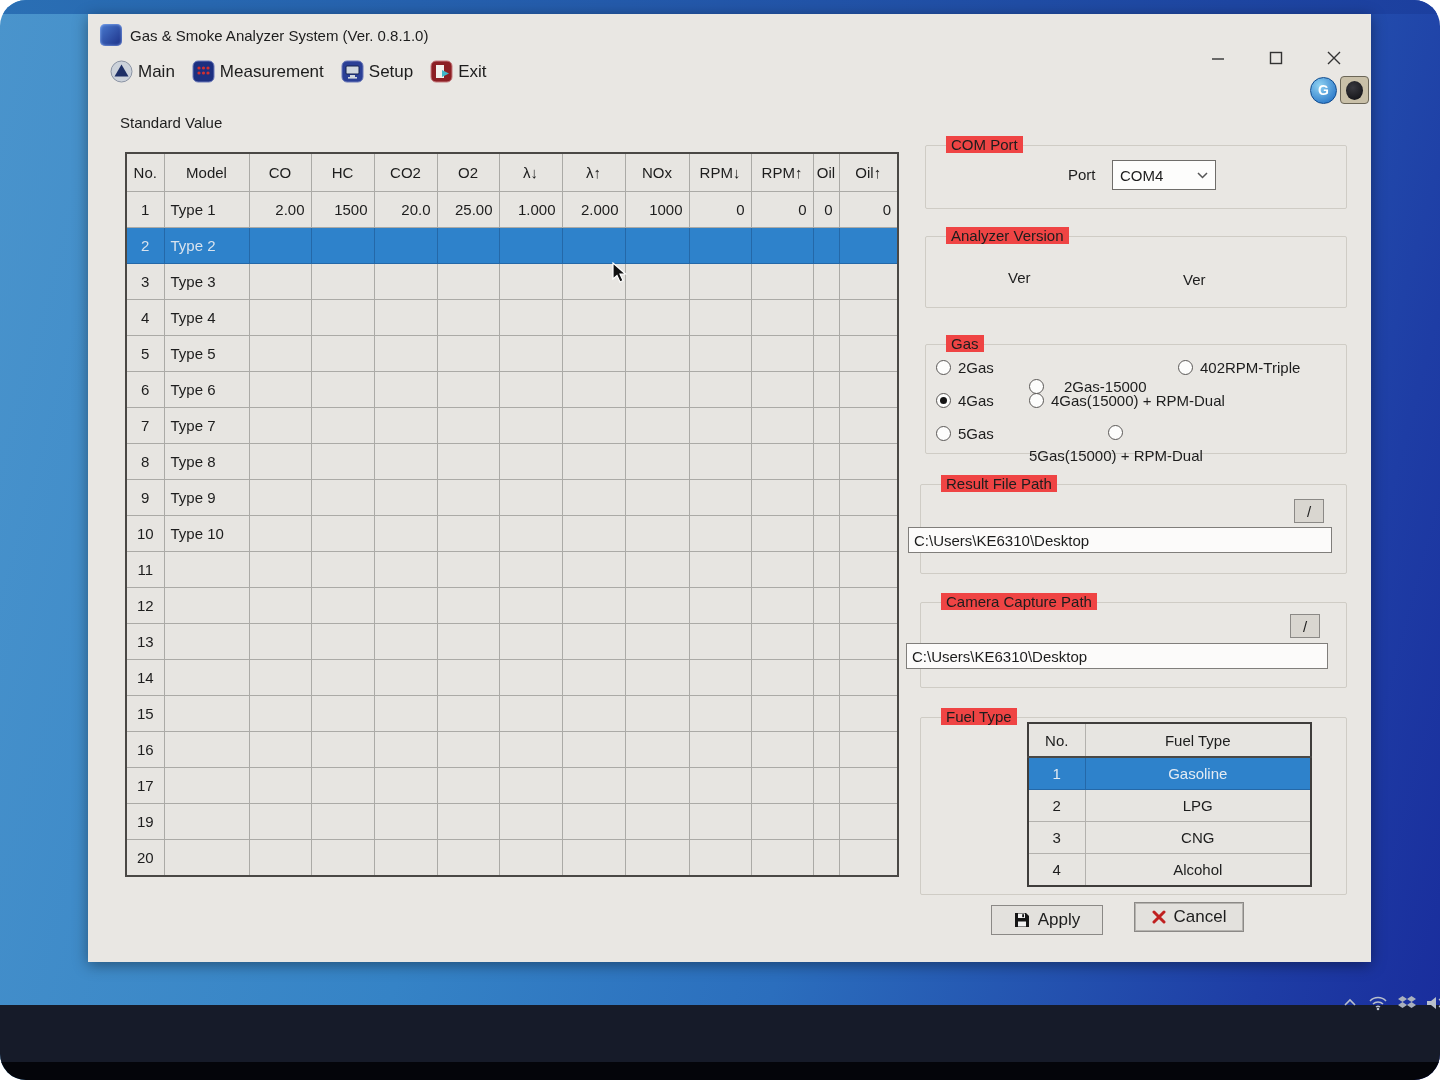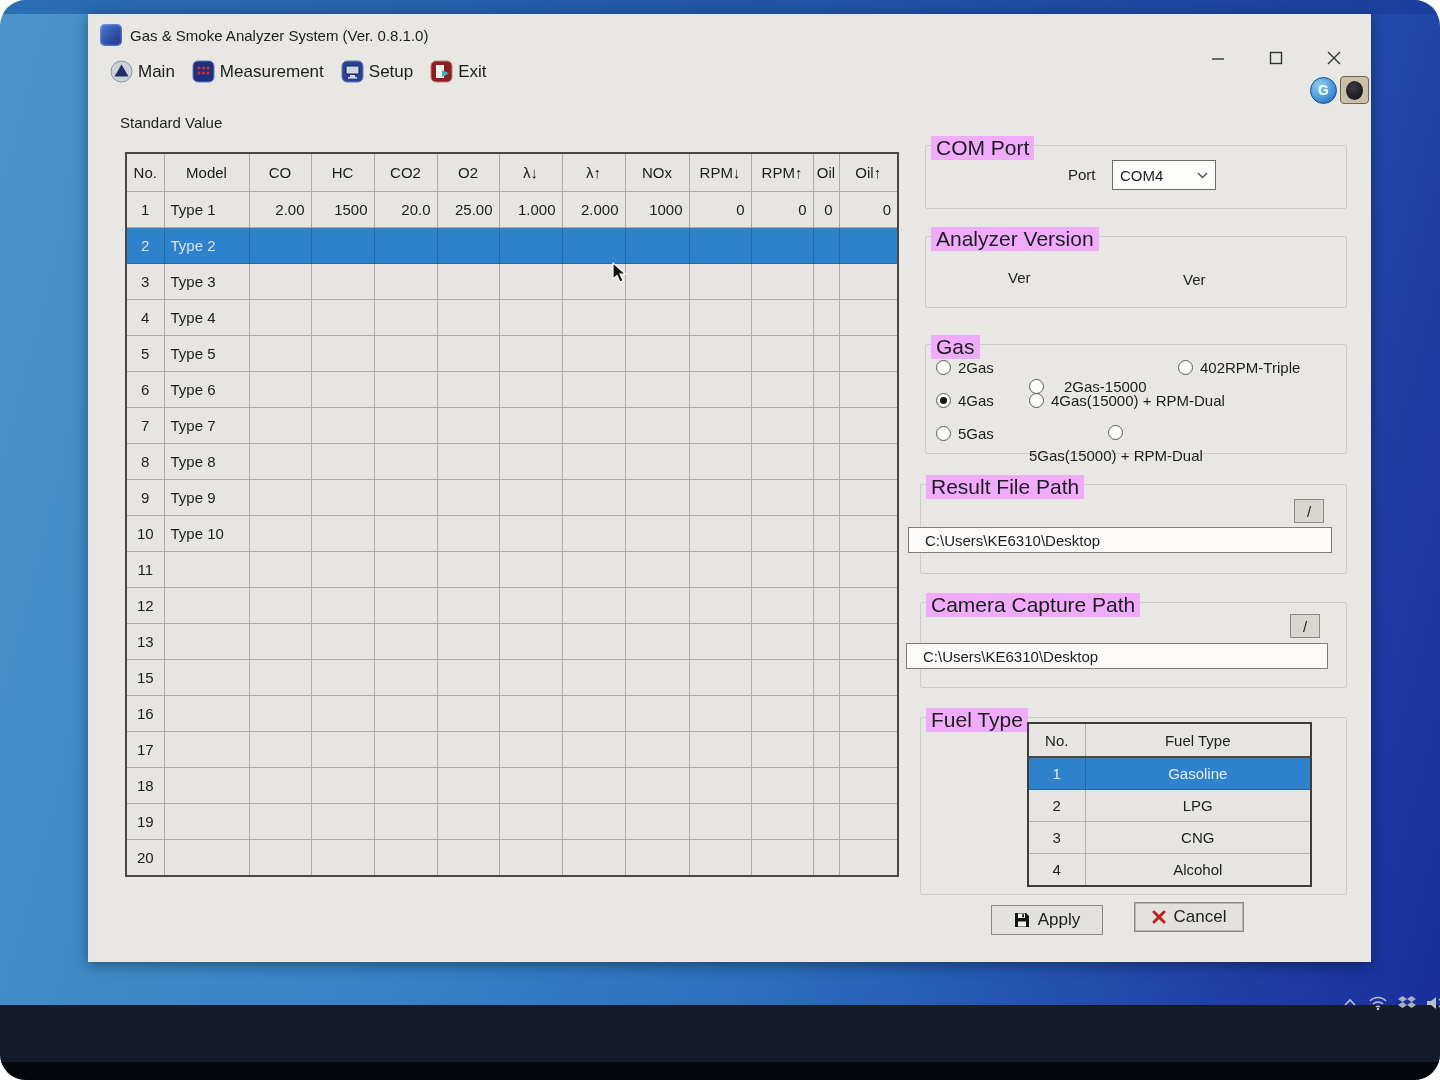--- a/index.html
+++ b/index.html
@@ -41,21 +41,21 @@
   table.sv th{height:37px;font-weight:normal;font-size:15px;text-align:center;border:1px solid #abaaa6;
     padding:0 3px;white-space:nowrap;overflow:hidden;}
   table.sv td{height:35px;font-size:15px;border:1px solid #abaaa6;padding:0 6px;white-space:nowrap;overflow:hidden;}
   td.c-no{text-align:center;padding:0 2px;}
   td.c-model{text-align:left;}
   td.c-val{text-align:right;}
   tr.selected td{background:#2e82cb;color:#d9e3ee;border-color:#2468a8;}
 
   
   .group{position:absolute;border:1px solid #cfccc5;border-radius:2px;}
-  .glabel{position:absolute;top:-10px;left:5px;background:#f0abfc;padding:0 5px;font-size:21px;white-space:nowrap;}
+  .glabel{position:absolute;top:-10px;left:20px;background:#ef4444;padding:0 5px;font-size:15px;white-space:nowrap;}
   .g-com{left:837px;top:131px;width:420px;height:62px;}
   .g-ver{left:837px;top:222px;width:420px;height:70px;}
   .g-gas{left:837px;top:330px;width:420px;height:108px;}
   .g-res{left:832px;top:470px;width:425px;height:88px;}
   .g-cam{left:832px;top:588px;width:425px;height:84px;}
   .g-fuel{left:832px;top:703px;width:425px;height:176px;}
 
   .port-label{position:absolute;left:980px;top:152px;font-size:15px;}
   .combo{position:absolute;left:1024px;top:146px;width:104px;height:30px;background:#fdfdfc;
     border:1px solid #6f6d6a;display:flex;align-items:center;justify-content:space-between;
@@ -64,21 +64,21 @@
   .ver-right{position:absolute;left:1095px;top:257px;font-size:15px;}
 
   .radio-opt{position:absolute;display:flex;align-items:center;gap:7px;font-size:15px;}
   .radio{width:15px;height:15px;border-radius:50%;border:1px solid #5a5856;background:#fdfdfc;
     display:flex;align-items:center;justify-content:center;box-sizing:border-box;}
   .radio.checked::after{content:"";width:7px;height:7px;border-radius:50%;background:#151515;}
 
   .slash-btn{position:absolute;width:30px;height:24px;background:#d9d6d0;border:1px solid #8b8986;
     font-size:15px;display:flex;align-items:center;justify-content:center;box-sizing:border-box;}
   .path-input{position:absolute;height:26px;background:#fcfbfa;border:1px solid #807e7b;
-    font-size:15px;padding:0 16px;font-family:inherit;color:#1d1d1d;box-sizing:border-box;}
+    font-size:15px;padding:0 5px;font-family:inherit;color:#1d1d1d;box-sizing:border-box;}
 
   
   .fuel-wrap{position:absolute;left:939px;top:708px;}
   table.fuel{border-collapse:collapse;table-layout:fixed;width:283px;background:#e7e5e1;border:2px solid #3f3d3b;}
   table.fuel th{height:30px;font-weight:normal;font-size:15px;border:1px solid #b3b1ad;border-bottom:2px solid #4a4845;}
   table.fuel td{height:29px;font-size:15px;text-align:center;border:1px solid #b3b1ad;}
   table.fuel tr.selected td{background:#2e82cb;color:#e3ebf3;border-color:#2468a8;}
 
   .btn{position:absolute;background:#e3e1dd;border:1px solid #8b8986;display:flex;align-items:center;
     justify-content:center;gap:8px;font-size:17px;color:#1d1d1d;box-sizing:border-box;}
@@ -394,20 +394,35 @@
               <td class="c-val">&nbsp;</td>
               <td class="c-val">&nbsp;</td>
               <td class="c-val">&nbsp;</td>
               <td class="c-val">&nbsp;</td>
               <td class="c-val">&nbsp;</td>
               <td class="c-val">&nbsp;</td>
               <td class="c-val">&nbsp;</td>
               <td class="c-val">&nbsp;</td>
             </tr>
             <tr>
+              <td class="c-no">14</td>
+              <td class="c-model">&nbsp;</td>
+              <td class="c-val">&nbsp;</td>
+              <td class="c-val">&nbsp;</td>
+              <td class="c-val">&nbsp;</td>
+              <td class="c-val">&nbsp;</td>
+              <td class="c-val">&nbsp;</td>
+              <td class="c-val">&nbsp;</td>
+              <td class="c-val">&nbsp;</td>
+              <td class="c-val">&nbsp;</td>
+              <td class="c-val">&nbsp;</td>
+              <td class="c-val">&nbsp;</td>
+              <td class="c-val">&nbsp;</td>
+            </tr>
+            <tr>
               <td class="c-no">15</td>
               <td class="c-model">&nbsp;</td>
               <td class="c-val">&nbsp;</td>
               <td class="c-val">&nbsp;</td>
               <td class="c-val">&nbsp;</td>
               <td class="c-val">&nbsp;</td>
               <td class="c-val">&nbsp;</td>
               <td class="c-val">&nbsp;</td>
               <td class="c-val">&nbsp;</td>
               <td class="c-val">&nbsp;</td>
@@ -425,35 +440,20 @@
               <td class="c-val">&nbsp;</td>
               <td class="c-val">&nbsp;</td>
               <td class="c-val">&nbsp;</td>
               <td class="c-val">&nbsp;</td>
               <td class="c-val">&nbsp;</td>
               <td class="c-val">&nbsp;</td>
               <td class="c-val">&nbsp;</td>
             </tr>
             <tr>
               <td class="c-no">17</td>
-              <td class="c-model">&nbsp;</td>
-              <td class="c-val">&nbsp;</td>
-              <td class="c-val">&nbsp;</td>
-              <td class="c-val">&nbsp;</td>
-              <td class="c-val">&nbsp;</td>
-              <td class="c-val">&nbsp;</td>
-              <td class="c-val">&nbsp;</td>
-              <td class="c-val">&nbsp;</td>
-              <td class="c-val">&nbsp;</td>
-              <td class="c-val">&nbsp;</td>
-              <td class="c-val">&nbsp;</td>
-              <td class="c-val">&nbsp;</td>
-            </tr>
-            <tr>
-              <td class="c-no">18</td>
               <td class="c-model">&nbsp;</td>
               <td class="c-val">&nbsp;</td>
               <td class="c-val">&nbsp;</td>
               <td class="c-val">&nbsp;</td>
               <td class="c-val">&nbsp;</td>
               <td class="c-val">&nbsp;</td>
               <td class="c-val">&nbsp;</td>
               <td class="c-val">&nbsp;</td>
               <td class="c-val">&nbsp;</td>
               <td class="c-val">&nbsp;</td>

